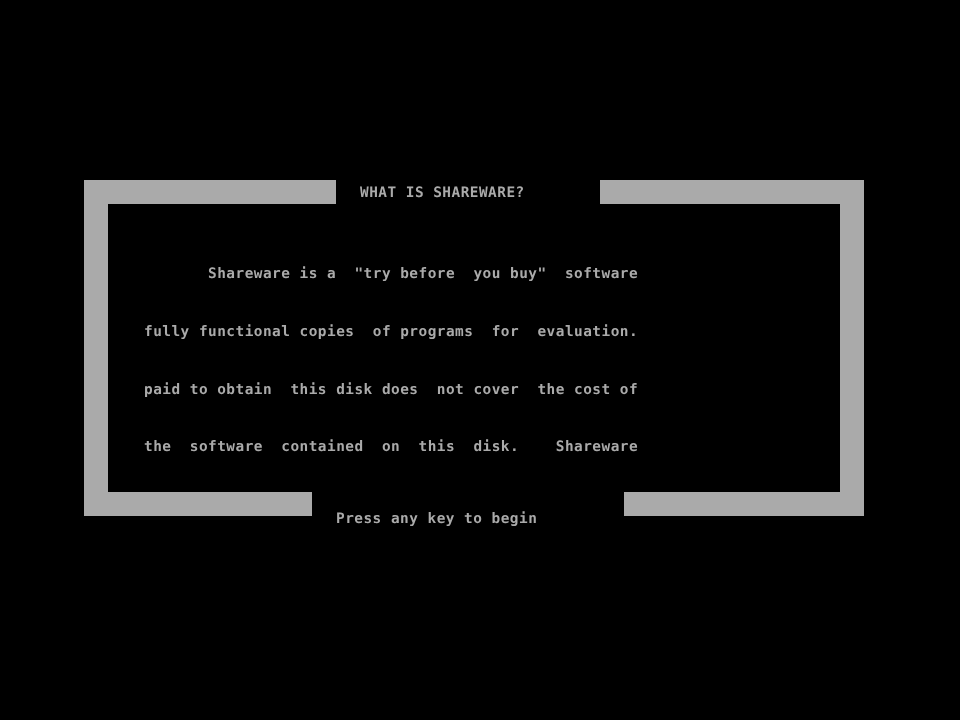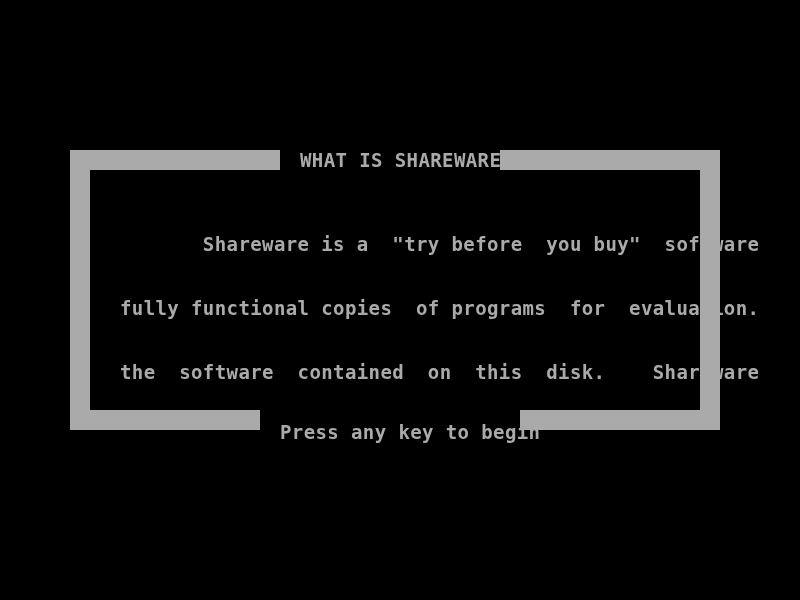--- a/index.html
+++ b/index.html
@@ -8,21 +8,21 @@
     background: #000000;
   }
   .screen {
     position: relative;
     width: 800px;
     height: 600px;
     background: var(--bg, #000000);
     overflow: hidden;
     font-family: "DejaVu Sans Mono", monospace;
     font-weight: bold;
-    font-size: 19px;
+    font-size: 12px;
     letter-spacing: 0.4px;
     color: var(--text, #AAAAAA);
   }
   .seg {
     position: absolute;
     background: var(--frame, #AAAAAA);
   }
   
   .seg-top-left     { left: 70px;  top: 150px; width: 210px; height: 20px; }
   .seg-top-right    { left: 500px; top: 150px; width: 220px; height: 20px; }
@@ -63,20 +63,21 @@
   <div class="seg seg-left"></div>
   <div class="seg seg-right"></div>
   <div class="seg seg-bottom-left"></div>
   <div class="seg seg-bottom-right"></div>
 
   <div class="txt title">WHAT IS SHAREWARE?</div>
 
   <div class="body">
     <span class="line">       Shareware is a  "try before  you buy"  software</span>
     <span class="line">fully functional copies  of programs  for  evaluation.</span>
+    <span class="line">paid to obtain  this disk does  not cover  the cost of</span>
     <span class="line">the  software  contained  on  this  disk.    Shareware</span>
     
     
     
   </div>
 
   <div class="txt footer">Press any key to begin</div>
 
 </div>
 

